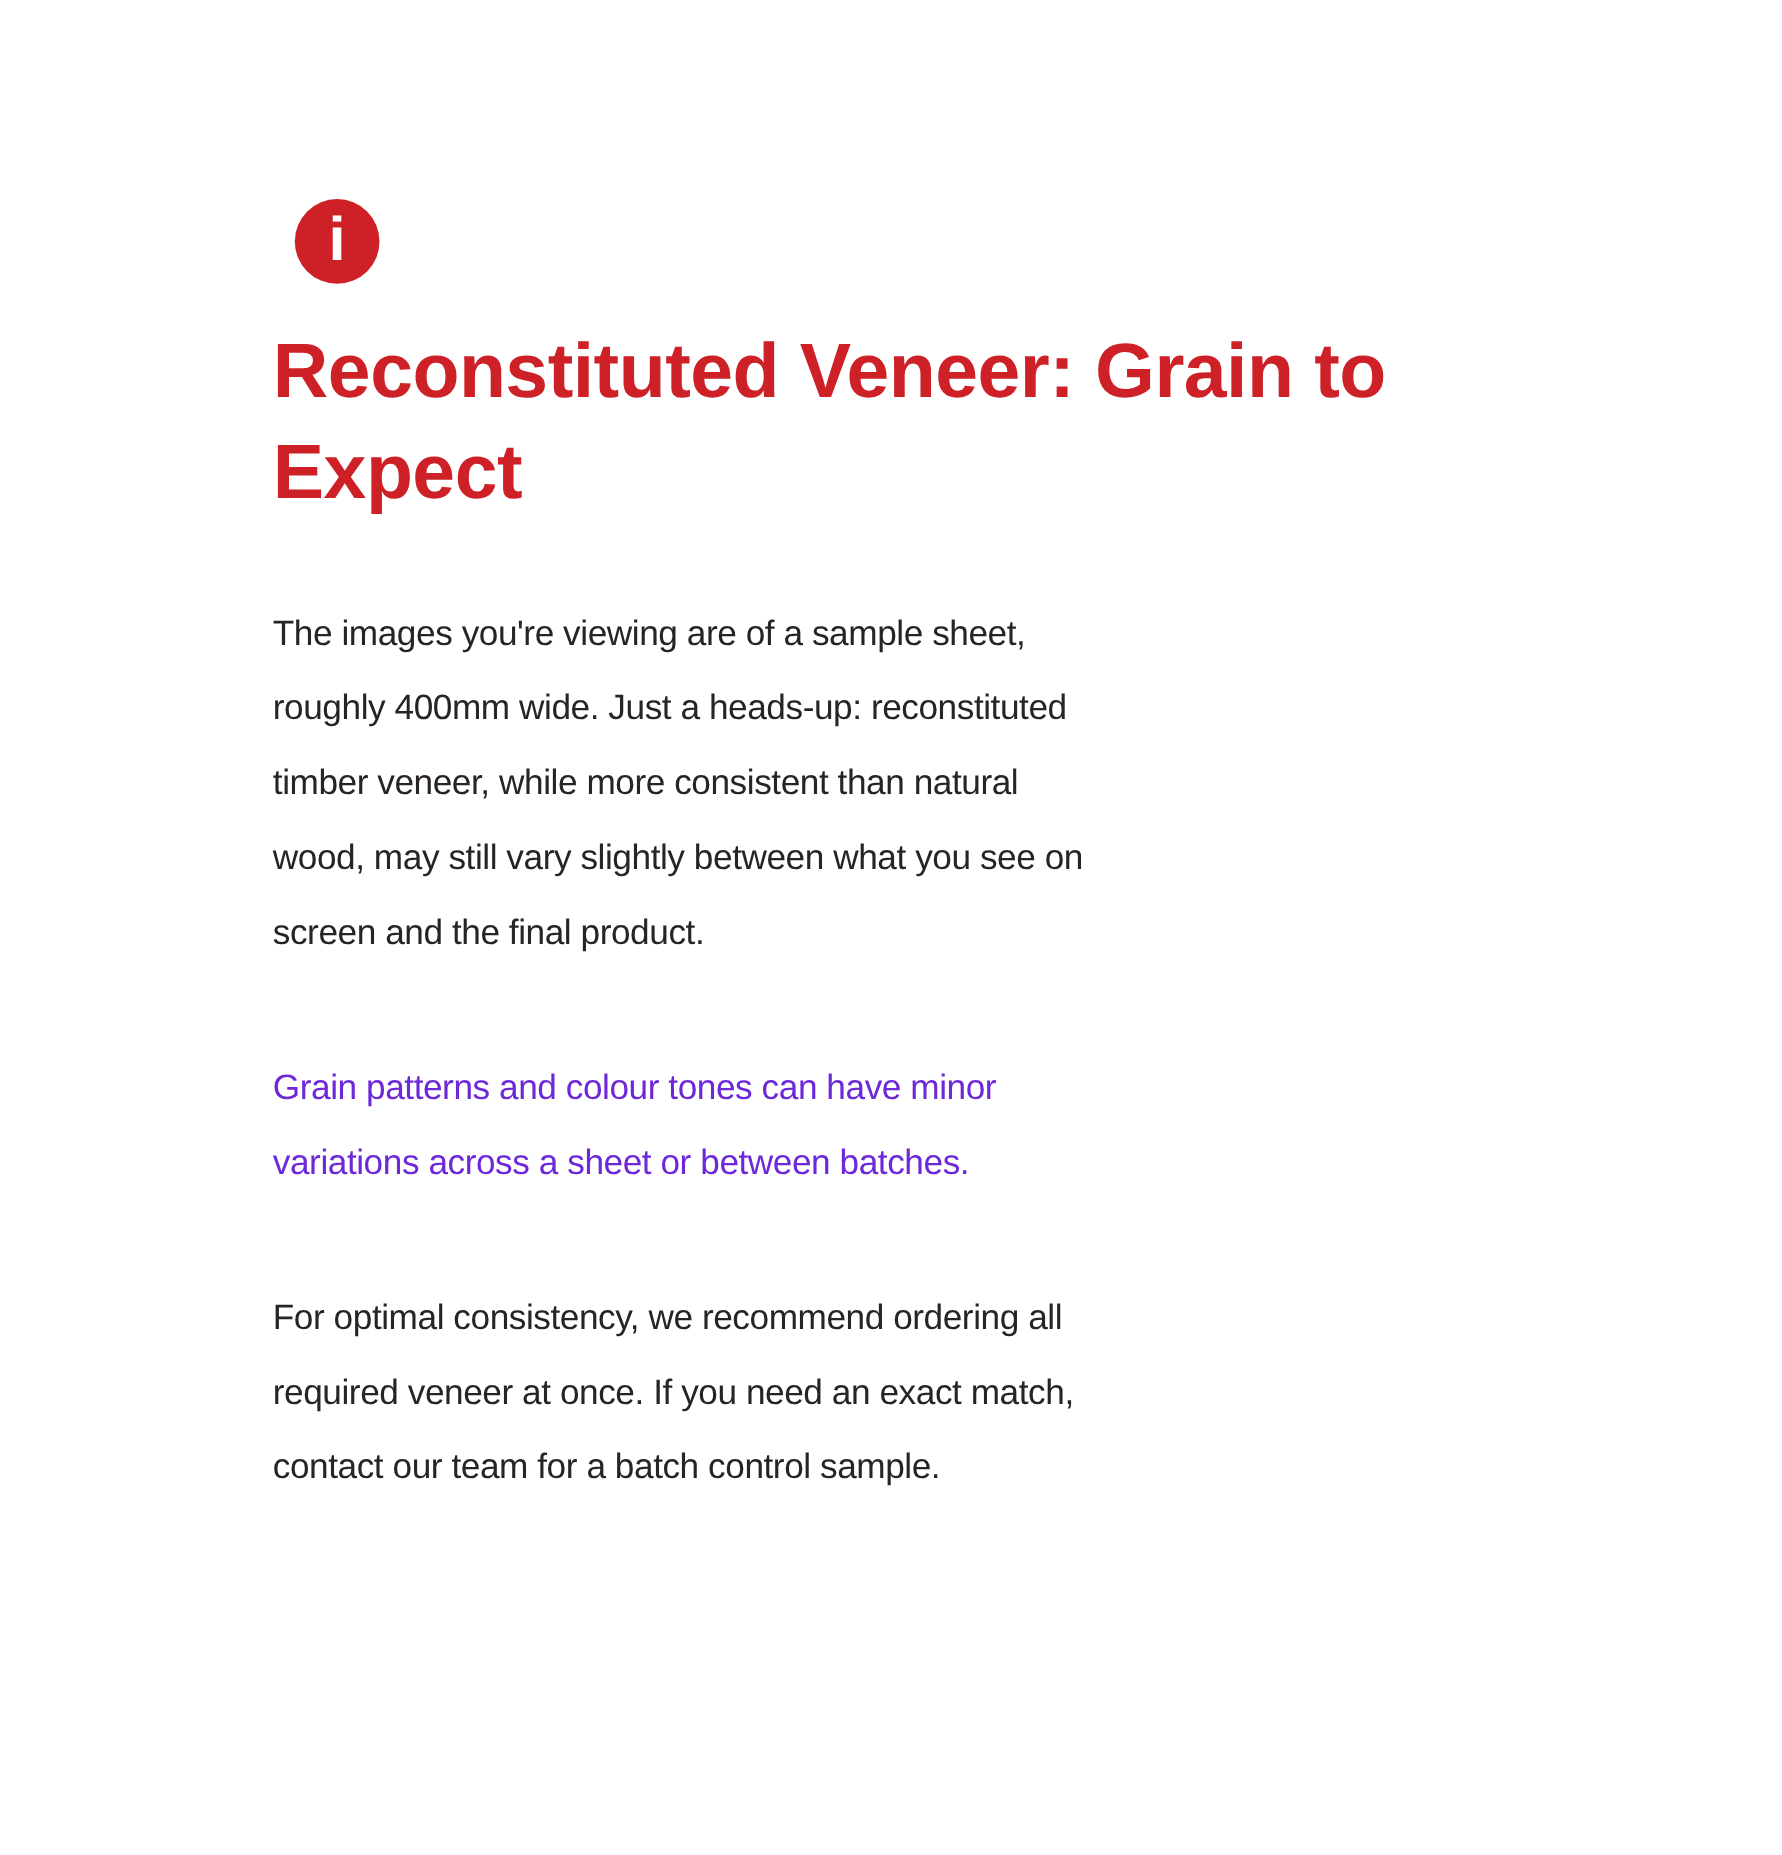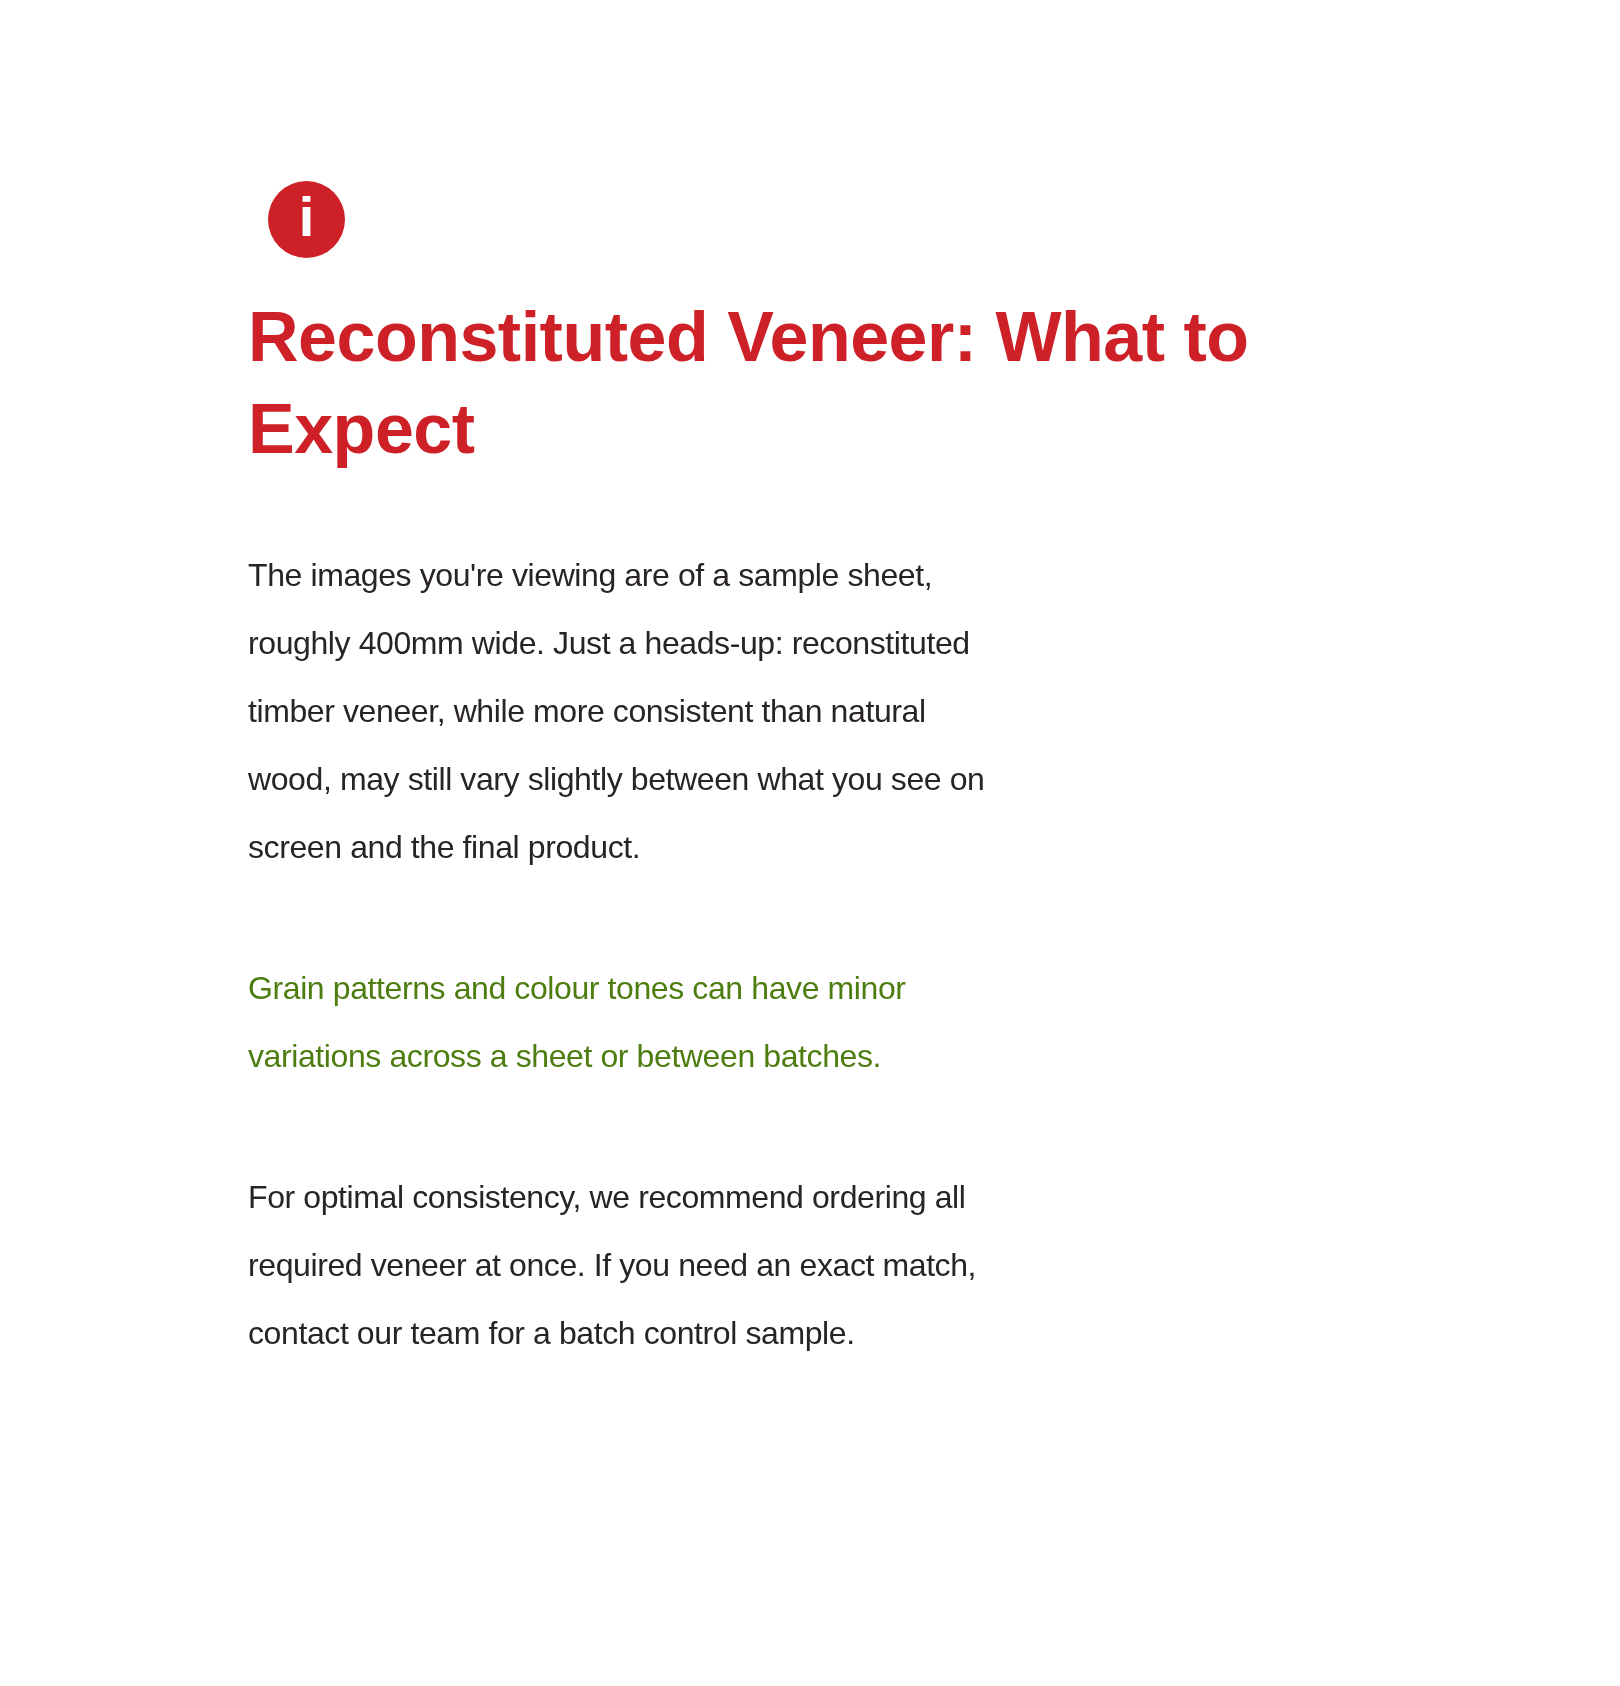--- a/index.html
+++ b/index.html
@@ -58,29 +58,29 @@
 </style>
 </head>
 <body style="background: rgb(255, 255, 255);">
 
 <div class="info-section">
 
   <div class="info-icon" style="background: rgb(206, 33, 39);">
     <span class="info-icon-glyph" style="color: rgb(255, 255, 255);">i</span>
   </div>
 
-  <h1 class="section-heading" style="color: rgb(206, 33, 39);">Reconstituted Veneer: What to
+  <h1 class="section-heading" style="color: rgb(206, 33, 39);">Reconstituted Veneer: Grain to
 Expect</h1>
 
   <p class="para" style="color: rgb(40, 36, 34);">The images you're viewing are of a sample sheet,
 roughly 400mm wide. Just a heads-up: reconstituted
 timber veneer, while more consistent than natural
 wood, may still vary slightly between what you see on
 screen and the final product.</p>
 
-  <p class="para" style="color: #4d7c0f;">Grain patterns and colour tones can have minor
+  <p class="para" style="color: #6d28d9;">Grain patterns and colour tones can have minor
 variations across a sheet or between batches.</p>
 
   <p class="para" style="color: rgb(40, 36, 34);">For optimal consistency, we recommend ordering all
 required veneer at once. If you need an exact match,
 contact our team for a batch control sample.</p>
 
 </div>
 
 </body></html>

